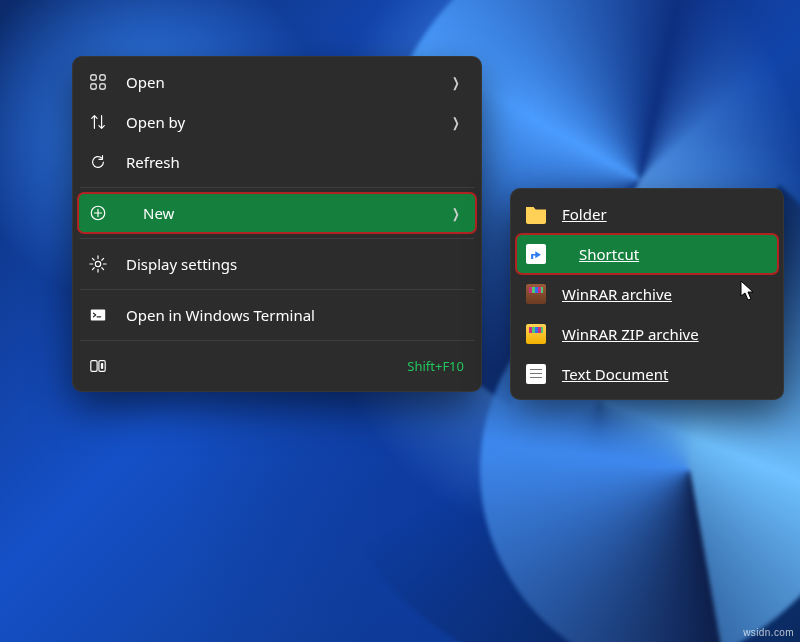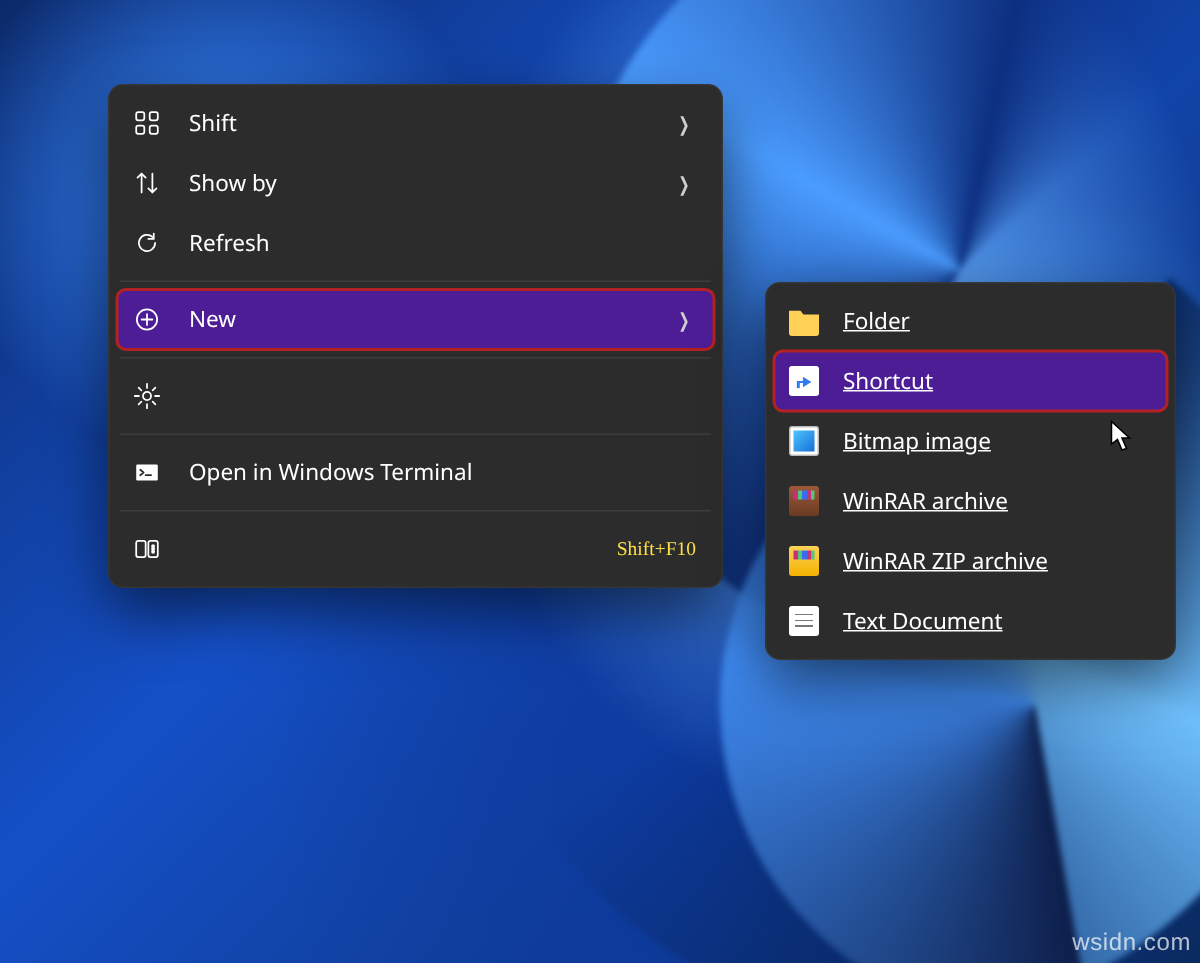--- a/index.html
+++ b/index.html
@@ -12,44 +12,44 @@
       linear-gradient(135deg,#0c2a6a 0%,#1550c8 40%,#0a2a60 100%);
   }
   .swirl{position:absolute;border-radius:50%;filter:blur(2px);}
   .s1{width:520px;height:520px;left:380px;top:-80px;background:conic-gradient(from 210deg,#0d2f80, #4a9cff 25%, #0d2f80 45%, transparent 55%);}
   .s2{width:560px;height:560px;left:320px;top:120px;background:conic-gradient(from 40deg,#0a2a6a, #6fc1ff 20%, #0a2a6a 40%, transparent 55%);}
   .s3{width:420px;height:420px;left:480px;top:260px;background:conic-gradient(from 170deg,#0d1e4a, #3f8af0 30%, transparent 55%);}
   .menu{position:absolute;background:#2c2c2c;color:#fff;border-radius:10px;box-shadow:0 16px 40px rgba(0,0,0,.55),0 0 0 1px rgba(255,255,255,.05) inset;padding:6px;font-size:15px;}
   .main{left:72px;top:56px;width:398px;}
   .sub{left:510px;top:188px;width:262px;text-decoration:underline;}
   .item{display:flex;align-items:center;height:40px;border-radius:6px;padding:0 12px 0 10px;cursor:default;}
-  .item.hovered{background:#4c1d95;}
+  .item.hovered{background:#15803d;gap:17px;}
   .icon{width:20px;height:20px;flex:0 0 20px;display:flex;align-items:center;justify-content:center;margin-right:18px;}
   .icon svg{width:18px;height:18px;stroke:#fff;fill:none;stroke-width:1.3;stroke-linecap:round;stroke-linejoin:round;}
   .label{flex:1;white-space:nowrap;}
   .chev{width:14px;color:#cfcfcf;font-size:13px;line-height:1;transform:scaleX(.7);}
-  .accel{color:#fde047;font-size:13px;margin-left:auto;font-family:Liberation Serif, serif;}
+  .accel{color:#22c55e;font-size:13px;margin-left:auto;}
   .sep{height:1px;background:#3e3e3e;margin:5px 2px;}
   .hi{outline:2px solid #b22222;outline-offset:-1px;}
   
   .ficon{width:20px;height:20px;flex:0 0 20px;margin-right:16px;border-radius:2px;position:relative;}
   .ficon.folder{background:#ffd257;clip-path:polygon(0 15%,38% 15%,48% 28%,100% 28%,100% 100%,0 100%);} 
   .ficon.shortcut{background:#fff;}
   .ficon.shortcut::after{content:"";position:absolute;inset:3px;background:#2d7cf0;clip-path:polygon(15% 85%,15% 50%,45% 50%,45% 30%,85% 55%,45% 80%,45% 60%,30% 60%,30% 85%);} 
   .ficon.bitmap{background:#fff;border:1px solid #bbb;box-sizing:border-box;}
   .ficon.bitmap::after{content:"";position:absolute;inset:2px;background:linear-gradient(135deg,#4ec5ff,#1570d6);}
   .ficon.winrar{background:linear-gradient(#9c5a3a,#6a3a22);}
   .ficon.winrar::before{content:"";position:absolute;left:3px;right:3px;top:3px;height:6px;background:repeating-linear-gradient(90deg,#c92f7a 0 3px,#50c878 3px 6px,#3a6cf0 6px 9px);} 
   .ficon.text{background:#fff;}
   .ficon.text::after{content:"";position:absolute;left:4px;right:4px;top:5px;bottom:5px;background:repeating-linear-gradient(#777 0 1px,transparent 1px 4px);} 
   .ficon.winrarzip{background:linear-gradient(#ffd257,#f3b200);}
   .ficon.winrarzip::before{content:"";position:absolute;left:3px;right:3px;top:3px;height:6px;background:repeating-linear-gradient(90deg,#c92f7a 0 3px,#50c878 3px 6px,#3a6cf0 6px 9px);} 
   .cursor{position:absolute;left:740px;top:280px;width:16px;height:22px;}
   .cursor svg{width:16px;height:22px;}
-  .watermark{position:absolute;right:6px;bottom:4px;color:rgba(255,255,255,.7);font-size:16px;font-family:Arial,sans-serif;letter-spacing:.4px;}
+  .watermark{position:absolute;right:6px;bottom:4px;color:rgba(255,255,255,.7);font-size:10px;font-family:Arial,sans-serif;letter-spacing:.4px;}
 </style>
 </head>
 <body>
 
 <div class="bg">
   <div class="swirl s1"></div>
   <div class="swirl s2"></div>
   <div class="swirl s3"></div>
 </div>
 
@@ -57,32 +57,32 @@
 
   <div class="item">
     <span class="icon">
       <svg viewBox="0 0 20 20">
           <rect x="2" y="2" width="6" height="6" rx="1.5"></rect>
           <rect x="12" y="2" width="6" height="6" rx="1.5"></rect>
           <rect x="2" y="12" width="6" height="6" rx="1.5"></rect>
           <rect x="12" y="12" width="6" height="6" rx="1.5"></rect>
         </svg>
     </span>
-    <span class="label">Shift</span>
+    <span class="label">Open</span>
     <span class="chev">❯</span>
   </div>
 
   <div class="item">
     <span class="icon">
       <svg viewBox="0 0 20 20">
           <path d="M6 3v14M3 6l3-3 3 3"></path>
           <path d="M14 17V3M11 14l3 3 3-3"></path>
         </svg>
     </span>
-    <span class="label">Show by</span>
+    <span class="label">Open by</span>
     <span class="chev">❯</span>
   </div>
 
   <div class="item">
     <span class="icon">
       <svg viewBox="0 0 20 20">
           <path d="M16 10a6 6 0 1 1-2-4.5"></path>
           <path d="M15 3v4h-4"></path>
         </svg>
     </span>
@@ -104,20 +104,21 @@
 
   <div class="sep"></div>
 
   <div class="item">
     <span class="icon">
       <svg viewBox="0 0 20 20">
           <circle cx="10" cy="10" r="3"></circle>
           <path d="M10 1v3M10 16v3M1 10h3M16 10h3M3.8 3.8l2 2M14.2 14.2l2 2M16.2 3.8l-2 2M5.8 14.2l-2 2"></path>
         </svg>
     </span>
+    <span class="label">Display settings</span>
   </div>
 
 
   <div class="sep"></div>
 
   <div class="item">
     <span class="icon">
       <svg viewBox="0 0 20 20">
           <rect x="2" y="4" width="16" height="12" rx="1" fill="#fff" stroke="none"></rect>
           <path d="M5 8l2.5 2L5 12M9 12h4" stroke="#2c2c2c"></path>
@@ -148,24 +149,20 @@
   <div class="item">
     <span class="ficon folder"></span>
     <span class="label">Folder</span>
   </div>
 
   <div class="item hovered hi">
     <span class="ficon shortcut"></span>
     <span class="label">Shortcut</span>
   </div>
 
-  <div class="item">
-    <span class="ficon bitmap"></span>
-    <span class="label">Bitmap image</span>
-  </div>
 
   <div class="item">
     <span class="ficon winrar"></span>
     <span class="label">WinRAR archive</span>
   </div>
 
   <div class="item">
     <span class="ficon winrarzip"></span>
     <span class="label">WinRAR ZIP archive</span>
   </div>

